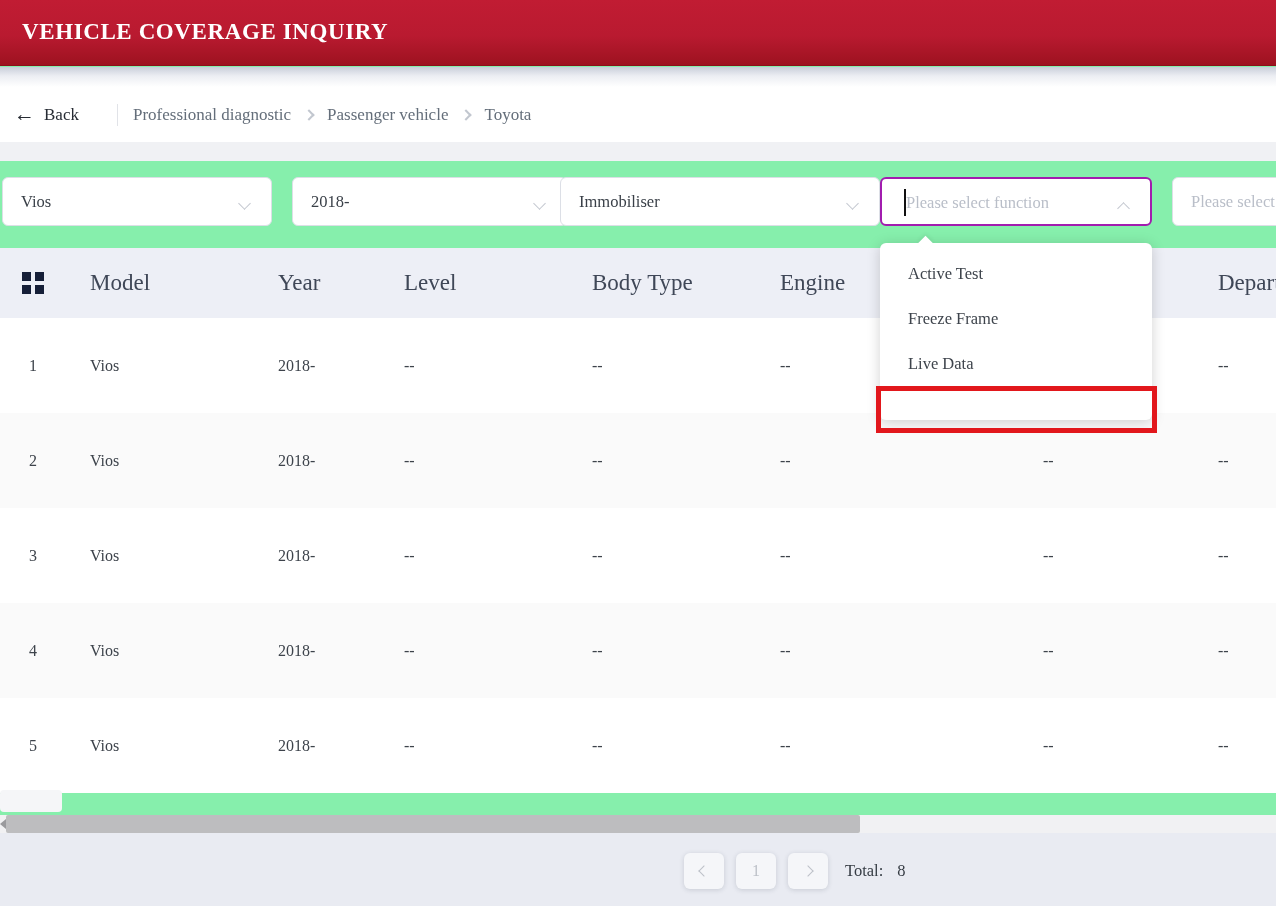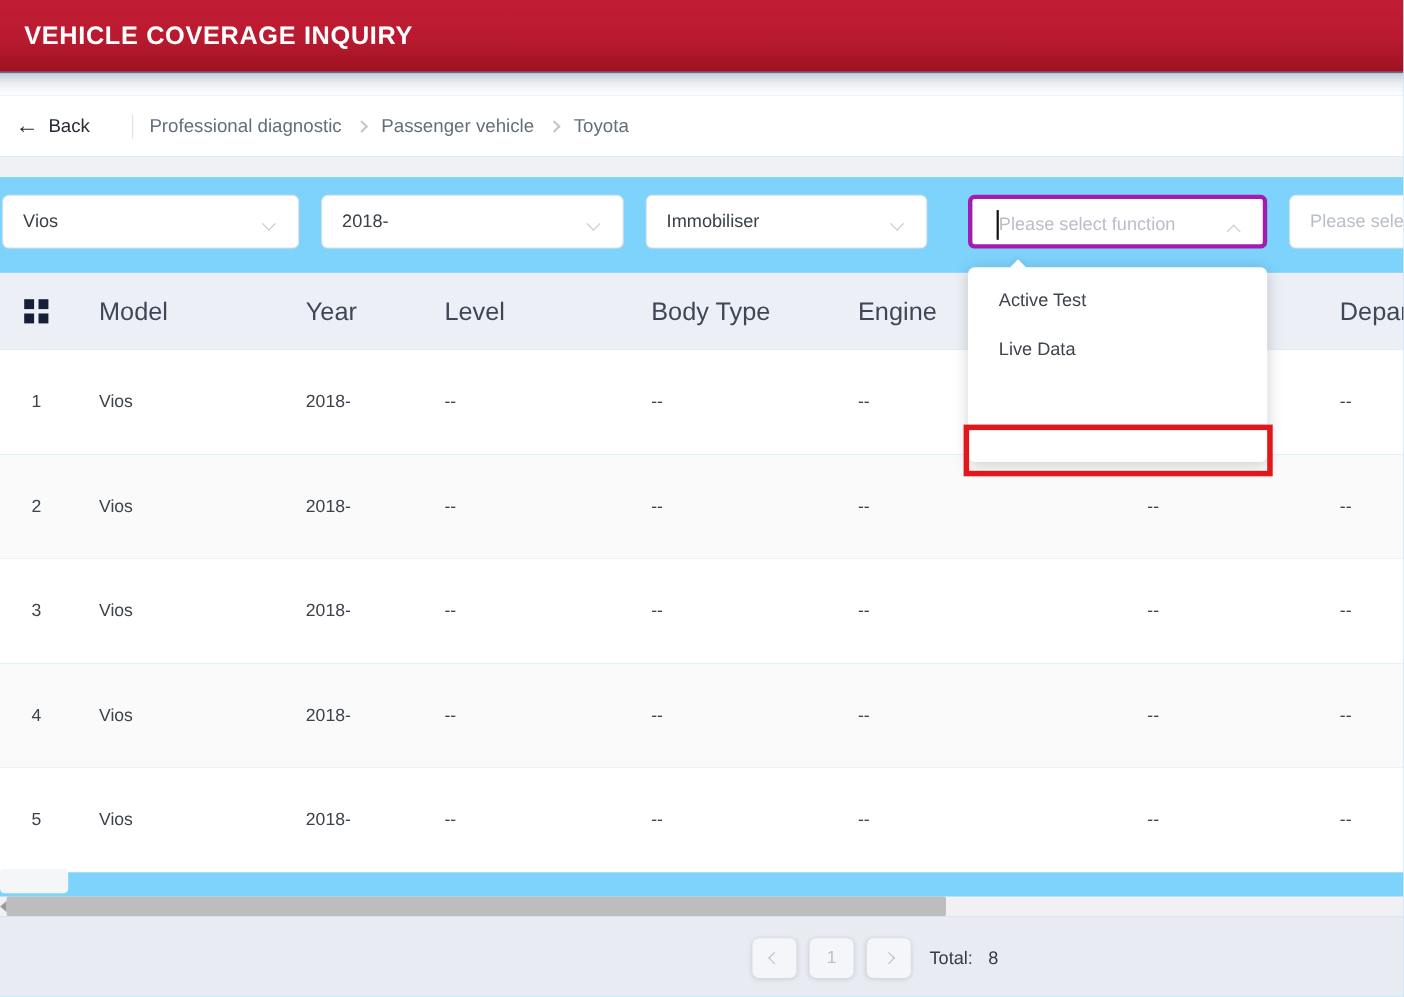--- a/index.html
+++ b/index.html
@@ -1,18 +1,18 @@
 <!DOCTYPE html>
 <html><head>
 <meta charset="utf-8">
 <style>
   * { margin: 0; padding: 0; box-sizing: border-box; }
   html,body { background:#fff; }
   body { font-family: "Liberation Sans", "DejaVu Sans", sans-serif; }
-  .screen { position: relative; width: 1276px; height: 906px; overflow: hidden; background:#7dd3fc; }
+  .screen { position: relative; width: 1276px; height: 906px; overflow: hidden; background:#86efac;font-family:Liberation Serif, serif; }
 
   
   .appbar { position:absolute; left:0; top:0; width:100%; height:66px;
             background: linear-gradient(180deg,#c11c33 0%, #b91a30 55%, #9d1220 100%);
             border-bottom:1px solid #8c0f1b; }
   .appbar-title { position:absolute; left:22px; top:0; line-height:64px; color:#fff;
                   font-size:23px; font-weight:bold; letter-spacing:0.6px; }
   .fade-band { position:absolute; left:0; top:67px; width:100%; height:20px;
                background: linear-gradient(180deg,#c9ceda 0%, #eceef3 45%, #ffffff 100%); }
 
@@ -26,22 +26,22 @@
   .crumb-first { margin-left:15px; }
   .crumb-sep { width:8px; height:8px; border-right:2px solid #c2c7cf; border-top:2px solid #c2c7cf;
                transform:rotate(45deg); margin:0 14px 0 14px; }
   .gray-band { position:absolute; left:0; top:142px; width:100%; height:19px; background:#f0f1f4; }
 
   
   .select { position:absolute; top:177px; height:49px; background:#fff;
             border:1px solid #dcdfe6; border-radius:6px; }
   .sel-model   { left:2px;    width:270px; }
   .sel-year    { left:292px;  width:275px; }
-  .sel-system  { left:587px;  width:256px; }
-  .sel-function{ left:880px;  width:272px; border:4px solid #a21caf; }
+  .sel-system  { left:560px;  width:320px; }
+  .sel-function{ left:880px;  width:272px; border:2px solid #a21caf; }
   .sel-extra   { left:1172px; width:250px; }
   .sel-text { position:absolute; left:18px; top:0; line-height:47px; font-size:16.5px; color:#3a4048; white-space:nowrap; }
   .sel-placeholder { color:#b9bec8; }
   .sel-function .sel-text { left:24px; }
   .chev { position:absolute; right:22px; top:21px; width:9px; height:9px;
           border-right:1.8px solid #c3c7cf; border-bottom:1.8px solid #c3c7cf; transform:rotate(45deg); }
   .chev-up { transform:rotate(-135deg); top:25px; }
   .text-cursor { position:absolute; left:22px; top:10px; width:2px; height:27px; background:#111; }
 
   
@@ -218,17 +218,18 @@
       <span class="pg-chev pg-chev-r"></span>
     </div>
     <div class="total-wrap">
       <span>Total:</span><span class="total-value">8</span>
     </div>
   </div>
 
   <div class="dropdown">
     <span class="dropdown-notch"></span>
     <div class="dd-item">Active Test</div>
+    <div class="dd-item">Freeze Frame</div>
     <div class="dd-item">Live Data</div>
   </div>
   <div class="annotation-box"></div>
 
 </div>
 
 </body></html>

